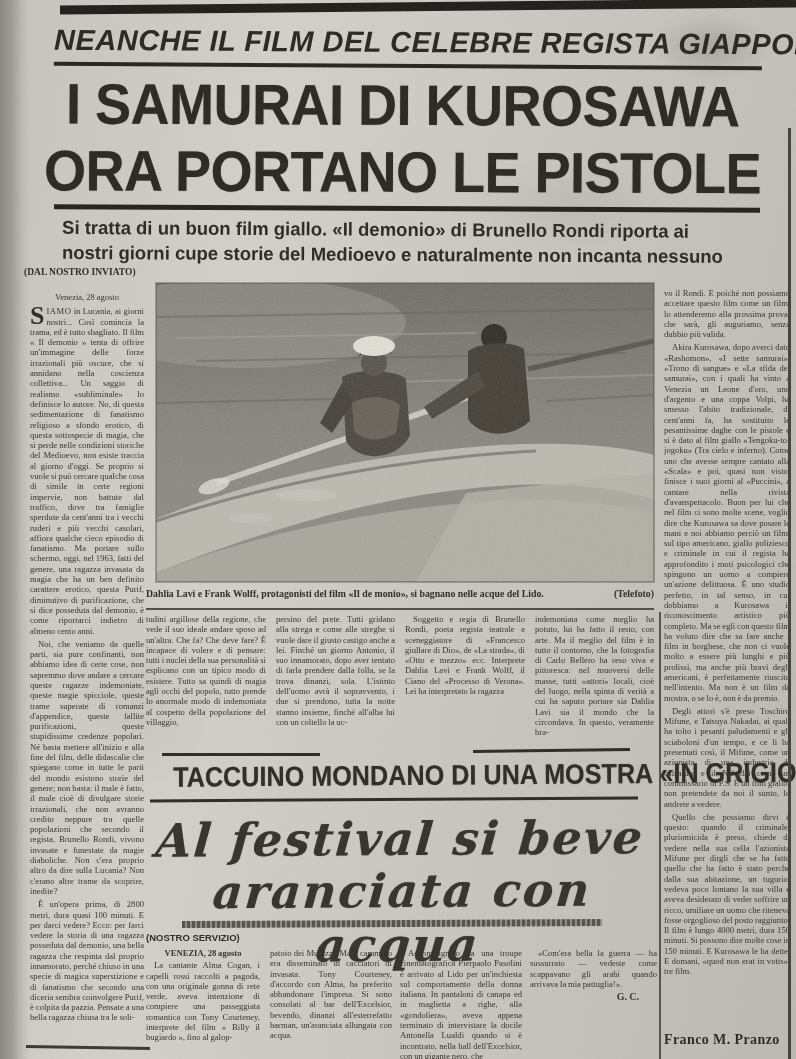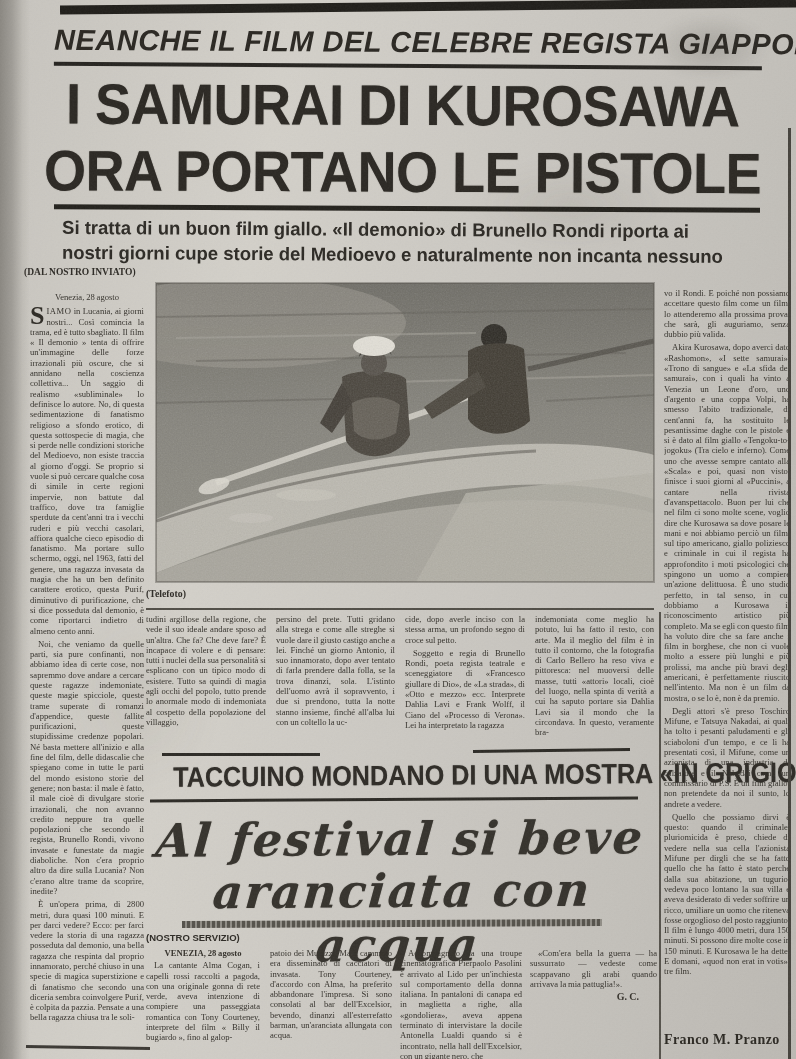--- a/index.html
+++ b/index.html
@@ -151,32 +151,32 @@
       <line x1="372" y1="86" x2="498" y2="58" stroke="#55524b" stroke-width="5"></line>
 
       <ellipse cx="150" cy="212" rx="30" ry="6" fill="#c9c6bd" opacity="0.6"></ellipse>
       <ellipse cx="95" cy="235" rx="22" ry="5" fill="#c9c6bd" opacity="0.5"></ellipse>
       <rect x="0" y="0" width="498" height="299" filter="url(#grain)" opacity="0.16"></rect>
       <rect x="0" y="0" width="498" height="299" fill="none" stroke="#57544d" stroke-width="2" opacity="0.5"></rect>
     </svg>
   </div>
 
   <div class="abs caption">
+    <span>Dahlia Lavi e Frank Wolff, protagonisti del film «Il de monio», si bagnano nelle acque del Lido.</span>
     <span>(Telefoto)</span>
   </div>
   <div class="abs cap-rule"></div>
 
   <div class="abs bodycol colC">
       <p class="noind">persino del prete. Tutti gridano alla strega e come alle streghe si vuole dare il giusto castigo anche a lei. Finché un giorno Antonio, il suo innamorato, dopo aver tentato di farla prendere dalla folla, se la trova dinanzi, sola. L'istinto dell'uomo avrà il sopravvento, i due si prendono, tutta la notte stanno insieme, finché all'alba lui con un coltello la uc-</p>
     </div>
   <div class="abs bodycol colB">
       <p class="noind">tudini argillose della regione, che vede il suo ideale andare sposo ad un'altra. Che fa? Che deve fare? È incapace di volere e di pensare: tutti i nuclei della sua personalità si esplicano con un tipico modo di esistere. Tutto sa quindi di magia agli occhi del popolo, tutto prende lo anormale modo di indemoniata al cospetto della popolazione del villaggio,</p>
     </div>
   <div class="abs bodycol colD">
-    <p class="noind">cide, dopo averle inciso con la stessa arma, un profondo segno di croce sul petto.</p>
     <p>Soggetto e regia di Brunello Rondi, poeta regista teatrale e sceneggiatore di «Francesco giullare di Dio», de «La strada», di «Otto e mezzo» ecc. Interprete Dahlia Lavi e Frank Wolff, il Ciano del «Processo di Verona». Lei ha interpretato la ragazza</p>
   </div>
   <div class="abs bodycol colE">
       <p class="noind">indemoniata come meglio ha potuto, lui ha fatto il resto, con arte. Ma il meglio del film è in tutto il contorno, che la fotografia di Carlo Bellero ha reso viva e pittoresca: nel muoversi delle masse, tutti «attori» locali, cioè del luogo, nella spinta di verità a cui ha saputo portare sia Dahlia Lavi sia il mondo che la circondava. In questo, veramente bra-</p>
     </div>
 
   <div class="abs tacc-rule-l"></div>
   <div class="abs tacc-rule-r"></div>
   <div class="abs tacc-head">TACCUINO MONDANO DI UNA MOSTRA «IN GRIGIO»</div>
   <div class="abs tacc-rule-b"></div>

